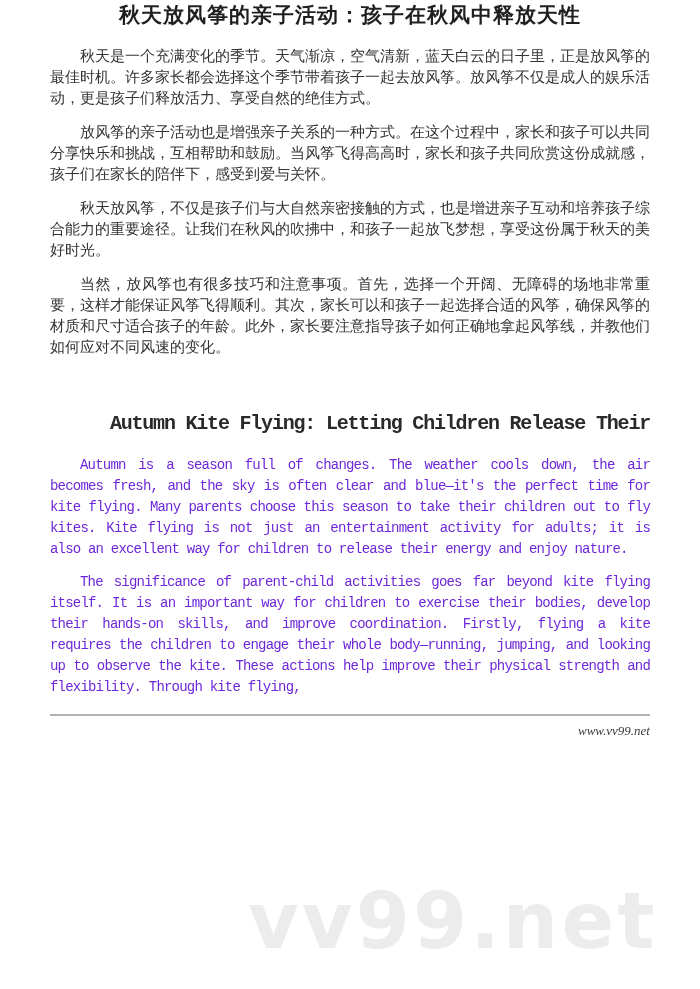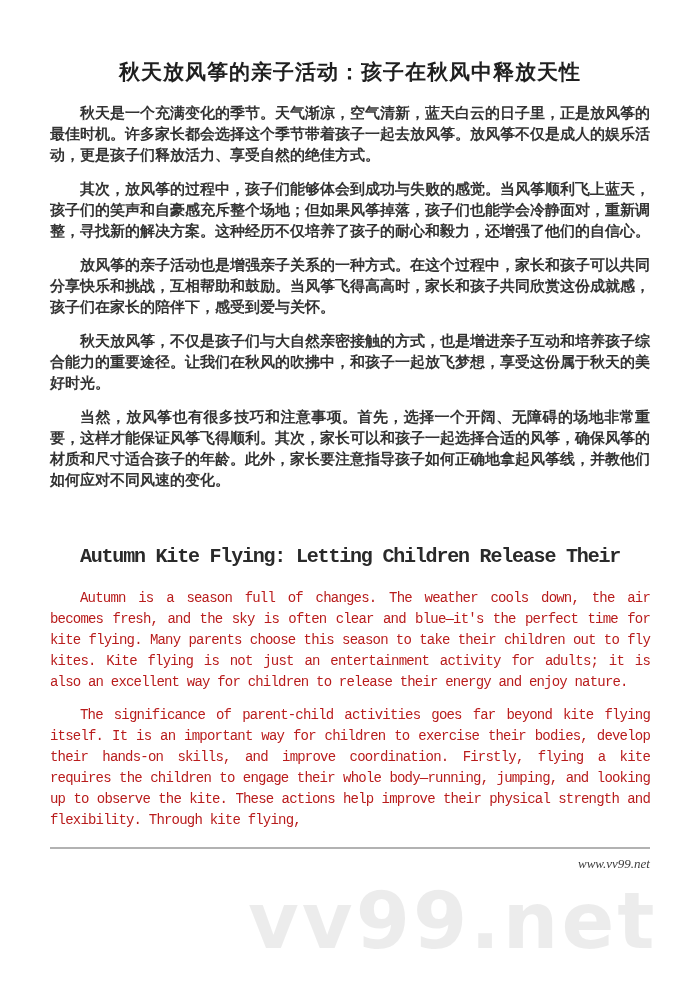--- a/index.html
+++ b/index.html
@@ -15,60 +15,58 @@
     overflow: hidden;
     font-family: "Liberation Serif", "DejaVu Serif", serif;
     color: #333333;
   }
   .content {
     position: relative;
     z-index: 1;
     padding: 0 50px;
   }
   .cn-title {
-    padding-top: 57px;
     margin: 0;
     text-align: center;
     font-size: 21px;
     line-height: 31px;
     font-weight: bold;
     color: #1f1f1f;
     letter-spacing: 1px;
   }
   .cn-para {
     margin: 13px 0 0 0;
     font-size: 15px;
     line-height: 21px;
     text-align: justify;
     text-indent: 30px;
     color: #333333;
-    font-weight: bold;
   }
   .cn-para.first {
     margin-top: 15px;
   }
   .en-title {
     margin-top: 48px;
-    text-align: center;
+    text-align: right;
     font-family: "Liberation Mono", "DejaVu Sans Mono", monospace;
     font-size: 20px;
     line-height: 35px;
     font-weight: bold;
     color: #2a2a2a;
     letter-spacing: -1.2px;
   }
   .en-para {
     margin: 12px 0 0 0;
     font-family: "Liberation Mono", "DejaVu Sans Mono", monospace;
     font-size: 14px;
     line-height: 21px;
     letter-spacing: -0.8px;
     text-align: justify;
     text-indent: 30px;
-    color: #b91c1c;
+    color: #6d28d9;
   }
   .en-para.first {
     margin-top: 14px;
   }
   .watermark {
     position: absolute;
     z-index: 0;
     left: 248px;
     top: 876px;
     font-family: "DejaVu Sans", "Liberation Sans", sans-serif;
@@ -102,21 +100,20 @@
 
   <div class="watermark">vv99.net</div>
 
   <div class="content">
 
     <h1 class="cn-title">秋天放风筝的亲子活动：孩子在秋风中释放天性</h1>
 
     <p class="cn-para first">秋天是一个充满变化的季节。天气渐凉，空气清新，蓝天白云的日子里，正是放风筝的最佳时机。许多家长都会选择这个季节带着孩子一起去放风筝。放风筝不仅是成人的娱乐活动，更是孩子们释放活力、享受自然的绝佳方式。</p>
 
 
-    <p class="cn-para">其次，放风筝的过程中，孩子们能够体会到成功与失败的感觉。当风筝顺利飞上蓝天，孩子们的笑声和自豪感充斥整个场地；但如果风筝掉落，孩子们也能学会冷静面对，重新调整，寻找新的解决方案。这种经历不仅培养了孩子的耐心和毅力，还增强了他们的自信心。</p>
 
     <p class="cn-para">放风筝的亲子活动也是增强亲子关系的一种方式。在这个过程中，家长和孩子可以共同分享快乐和挑战，互相帮助和鼓励。当风筝飞得高高时，家长和孩子共同欣赏这份成就感，孩子们在家长的陪伴下，感受到爱与关怀。</p>
 
     <p class="cn-para">秋天放风筝，不仅是孩子们与大自然亲密接触的方式，也是增进亲子互动和培养孩子综合能力的重要途径。让我们在秋风的吹拂中，和孩子一起放飞梦想，享受这份属于秋天的美好时光。</p>
 
     <p class="cn-para">当然，放风筝也有很多技巧和注意事项。首先，选择一个开阔、无障碍的场地非常重要，这样才能保证风筝飞得顺利。其次，家长可以和孩子一起选择合适的风筝，确保风筝的材质和尺寸适合孩子的年龄。此外，家长要注意指导孩子如何正确地拿起风筝线，并教他们如何应对不同风速的变化。</p>
 
     <div class="en-title">
       <div>Autumn Kite Flying: Letting Children Release Their</div>
     </div>

